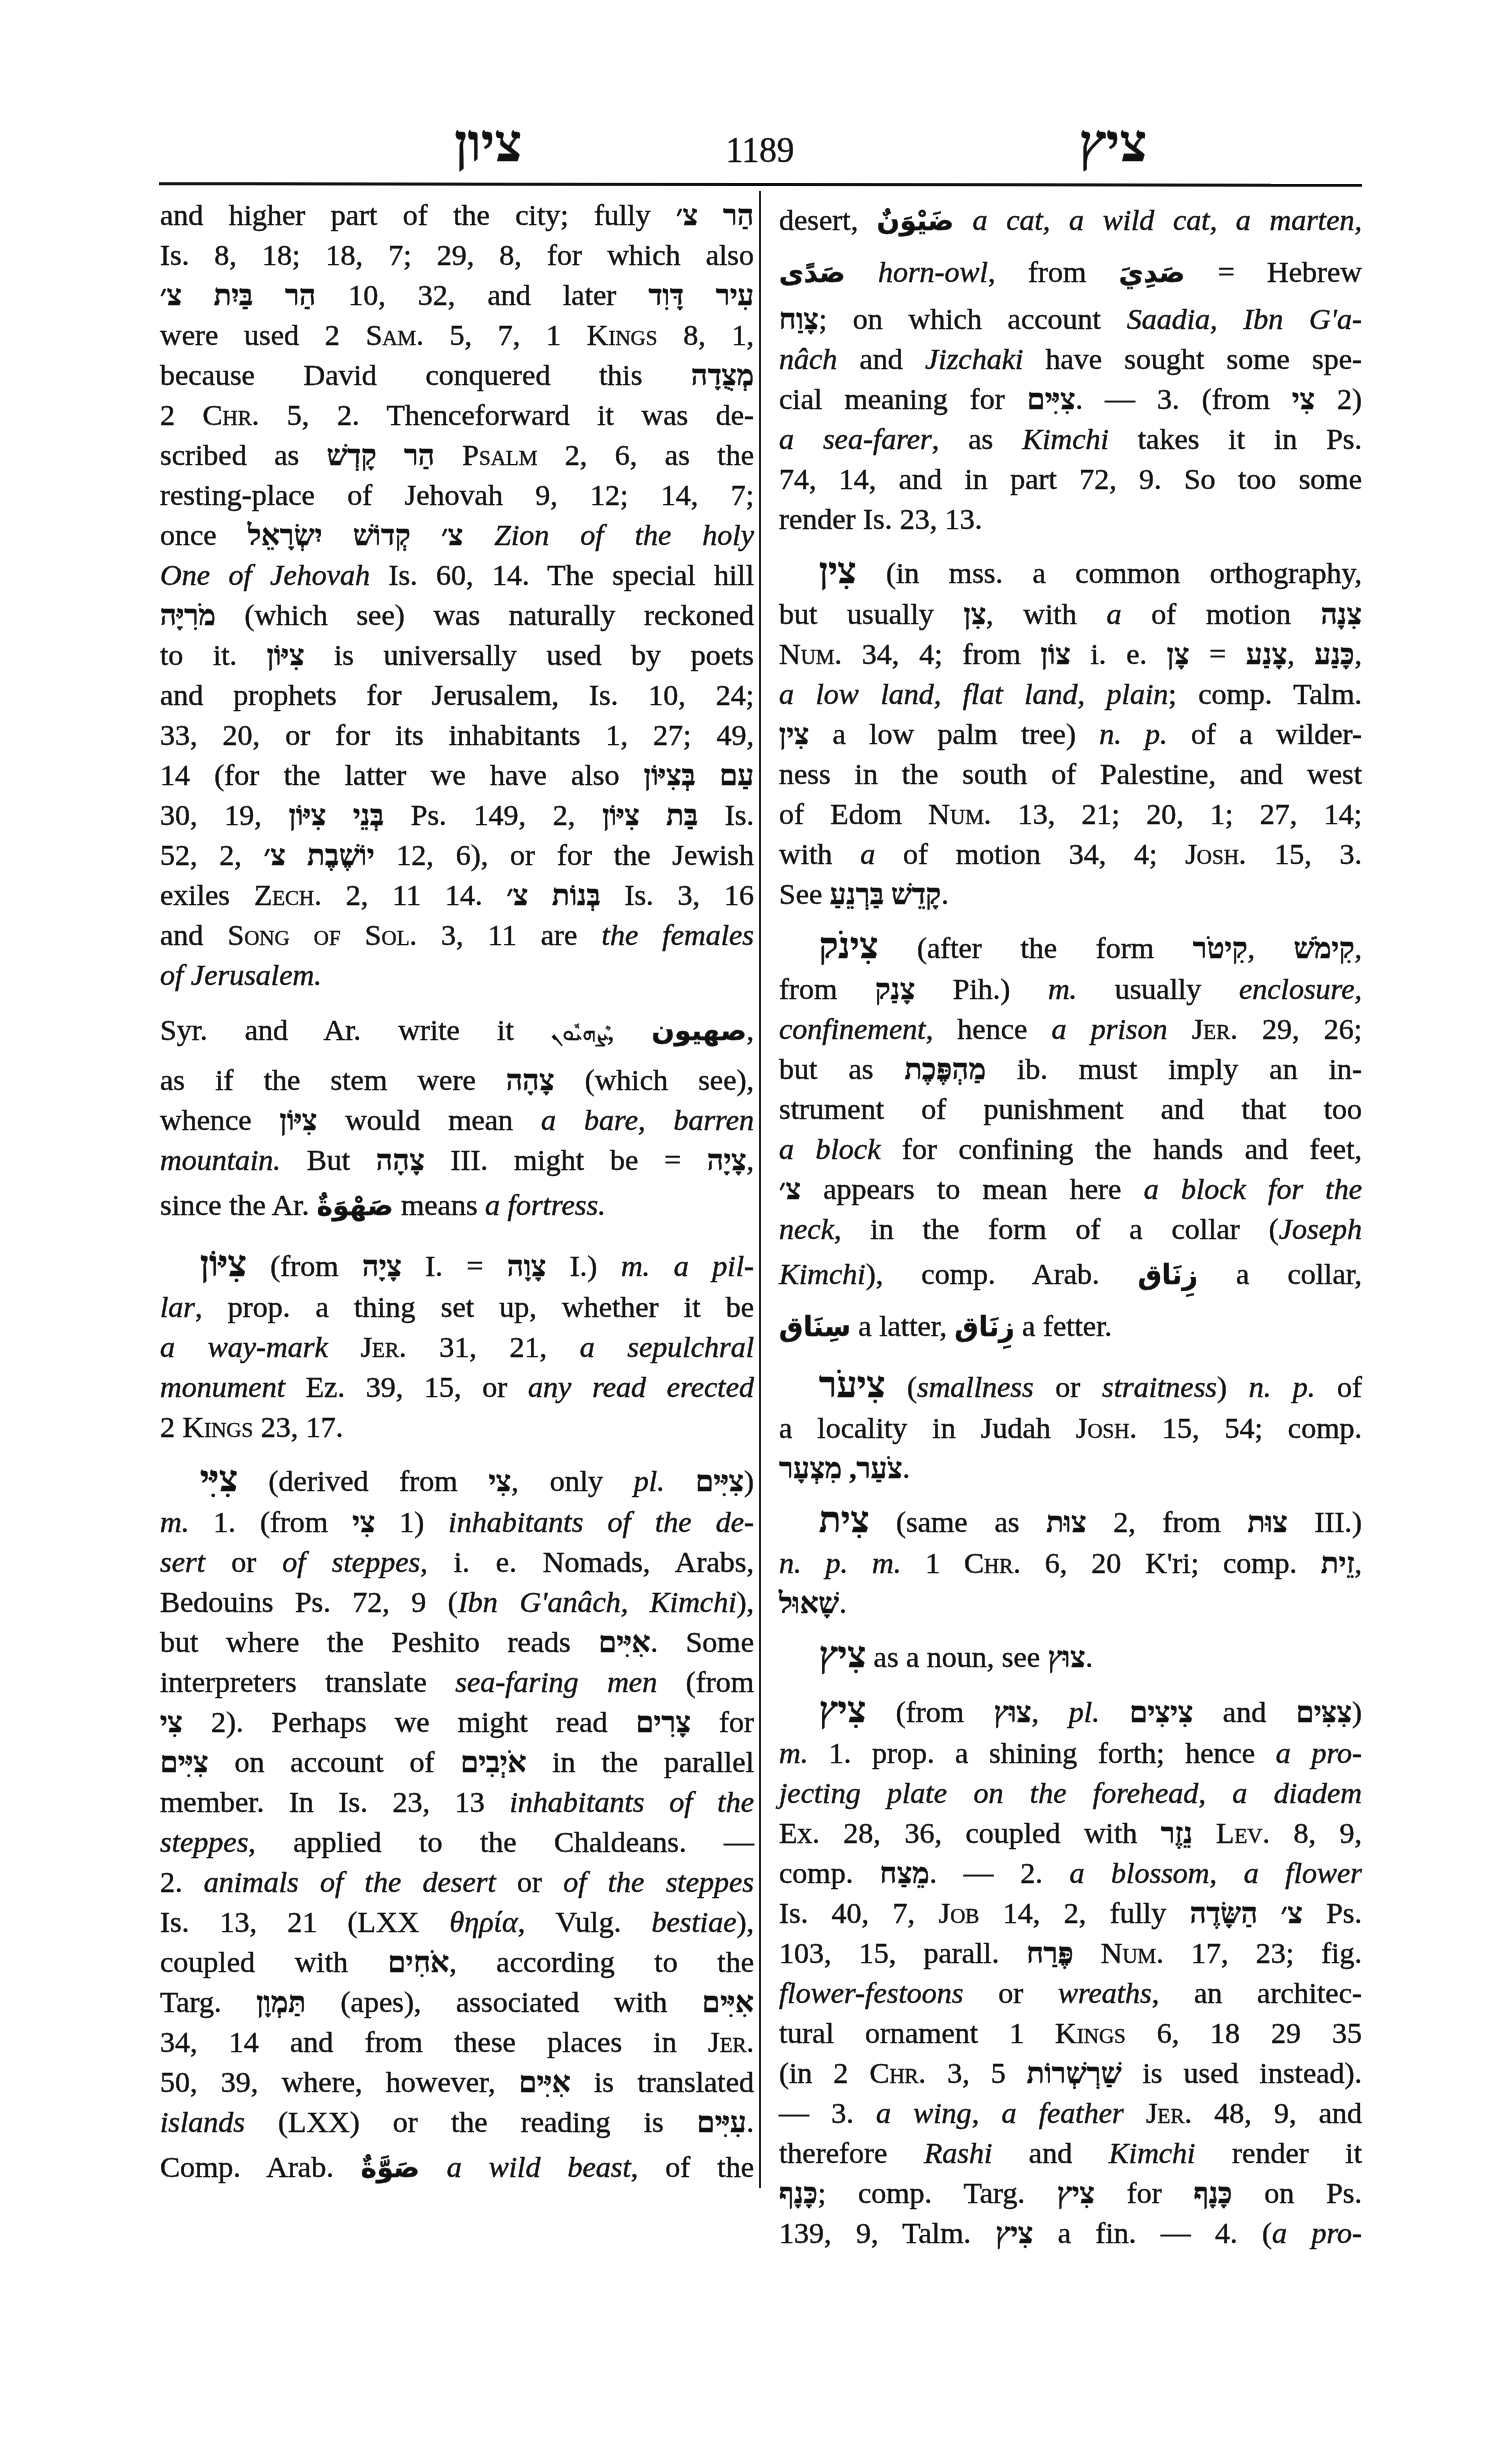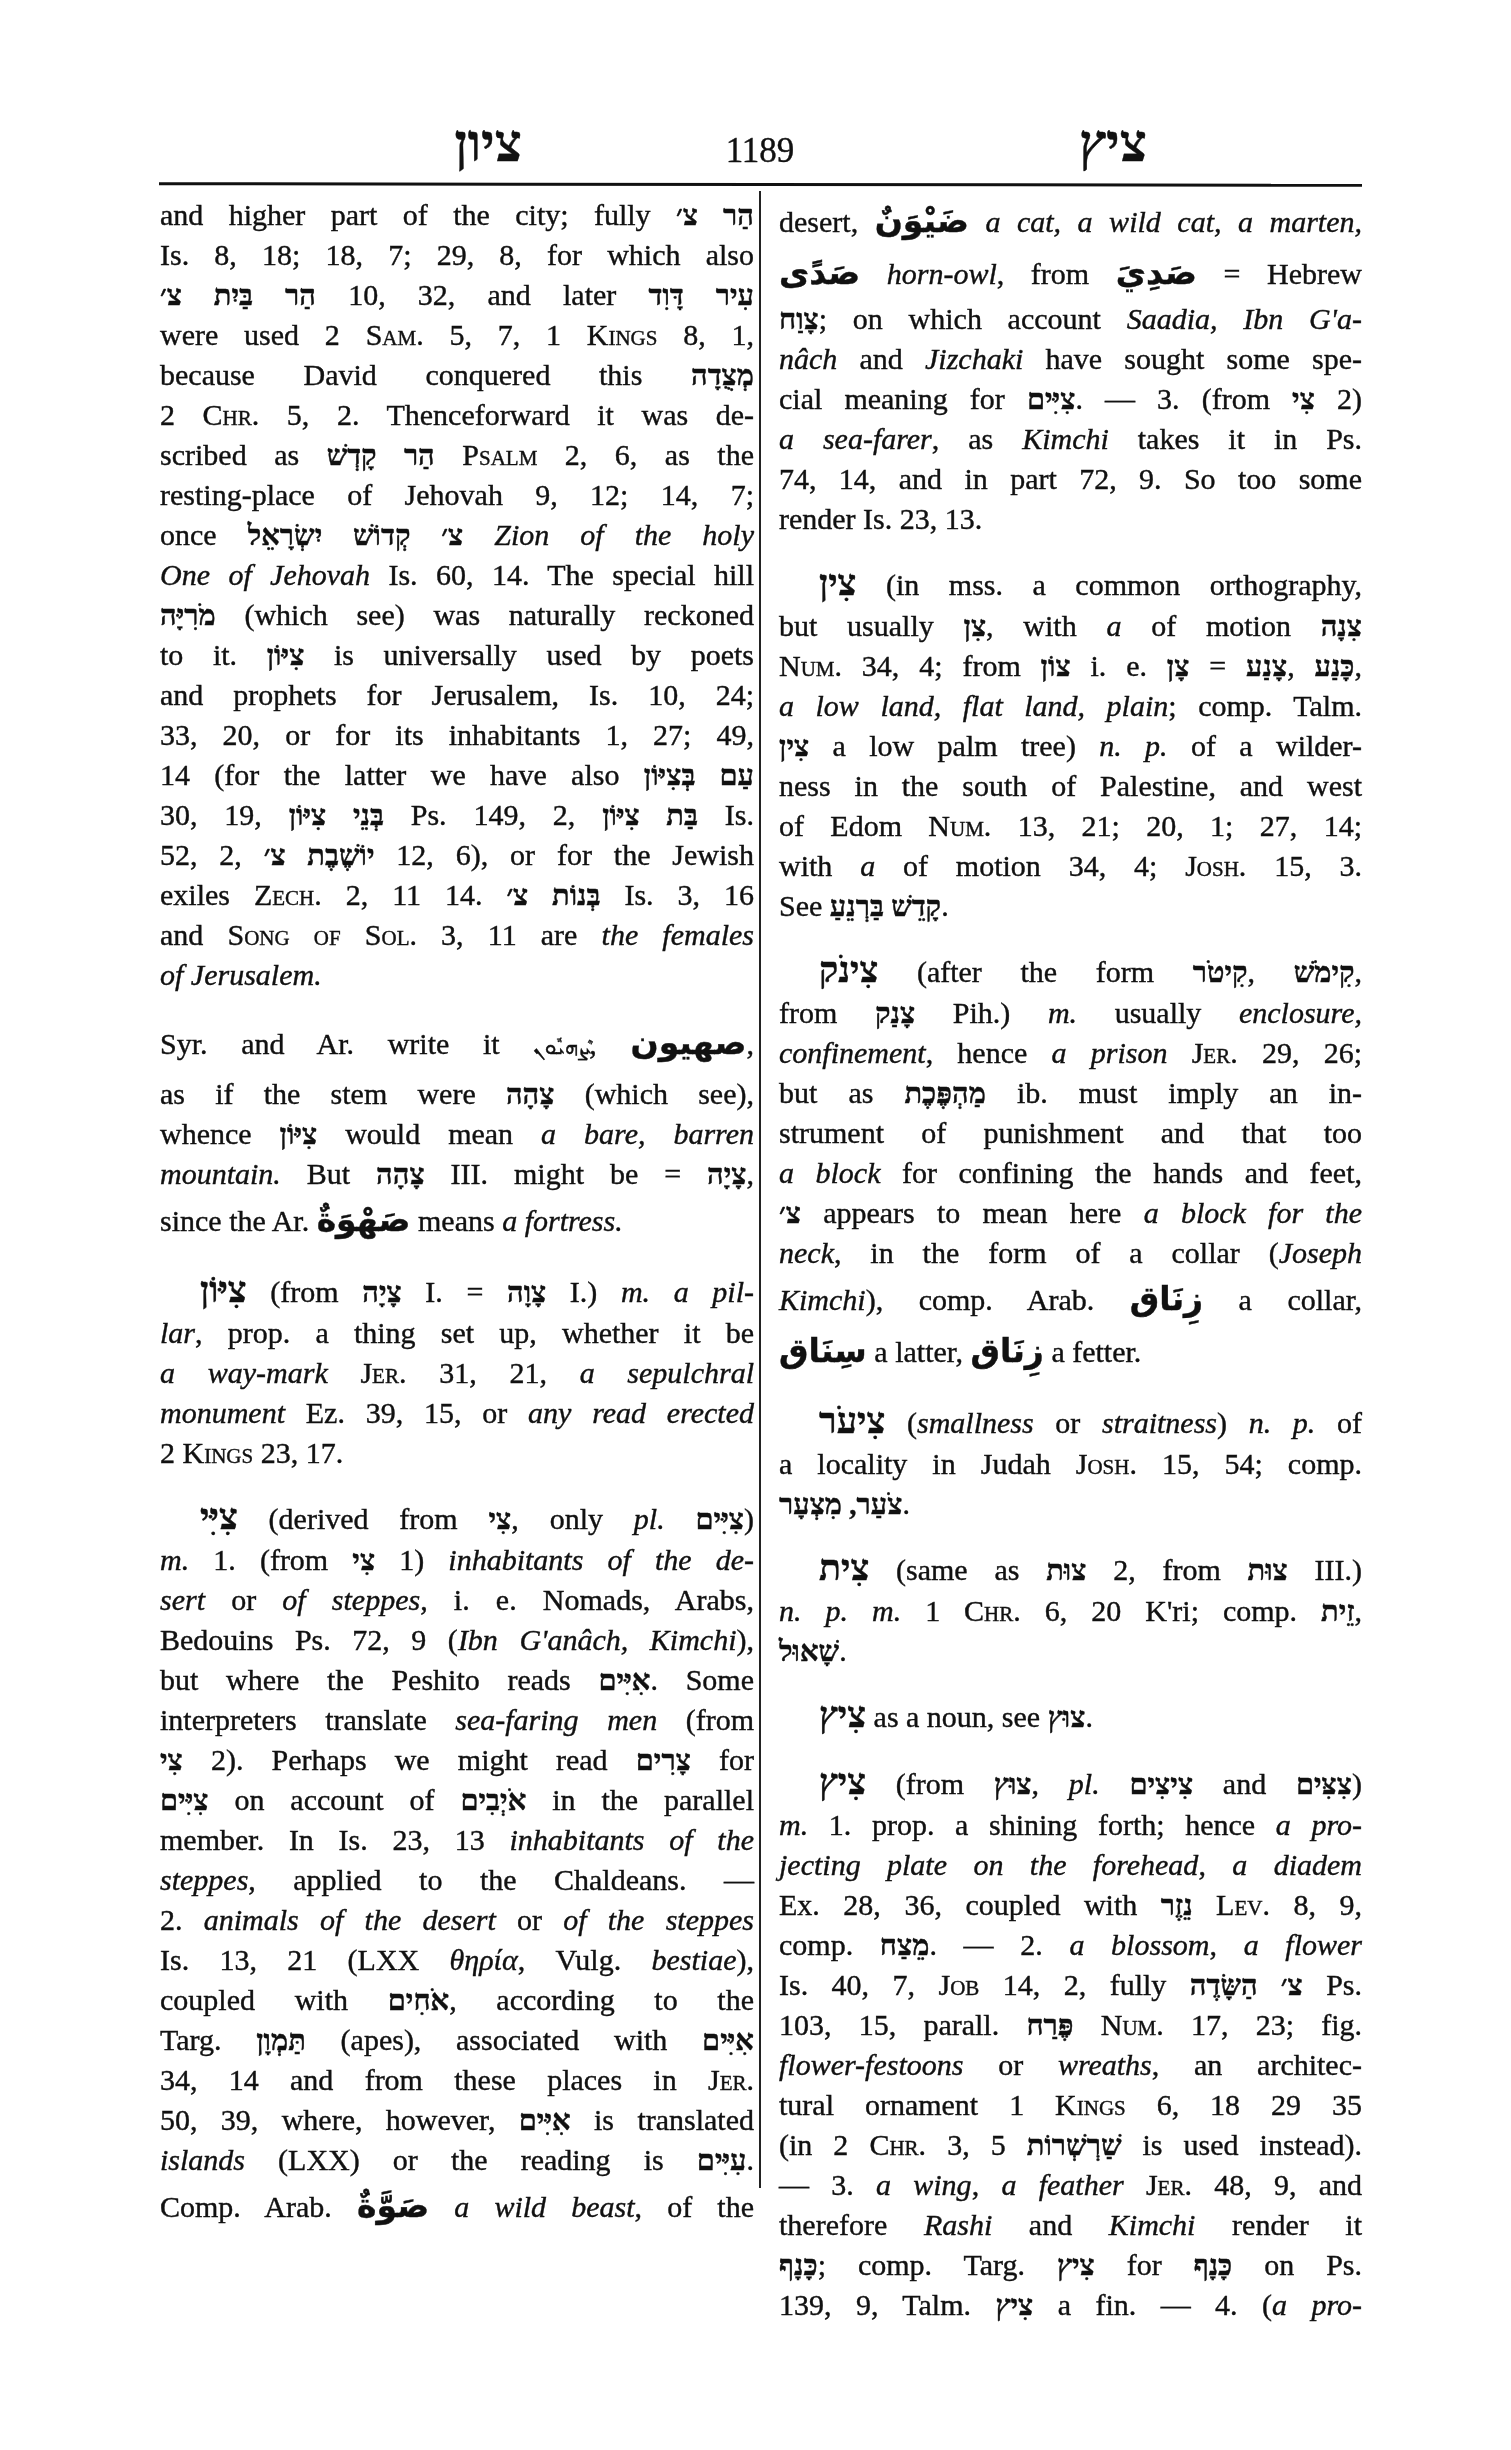--- a/index.html
+++ b/index.html
@@ -26,40 +26,40 @@
     position: absolute; left: 159px; top: 183px; width: 1203px; height: 2.7px;
     background: #111111; transform: rotate(0.08deg);
   }
   #col-divider {
     position: absolute; left: 759px; top: 191px; width: 1.8px; height: 1997px;
     background: #222222;
   }
   .column { position: absolute; top: 195px; }
   #col-left { left: 160px; width: 594px; }
   #col-right { left: 779px; width: 583px; }
-  .para:not(:first-child) { margin-top: 22px; }
+  .para:not(:first-child) { margin-top: 10px; }
   .line {
     font-size: 30px; line-height: 40px; direction: ltr;
     text-align: justify; text-align-last: justify;
   }
   .line.first { text-indent: 40px; }
   .line.last { text-align-last: left; }
   .it { font-style: italic; }
   .sc { font-variant: small-caps; }
   .he {
     font-family: "Liberation Serif", "DejaVu Sans", serif; font-weight: bold;
     font-size: 29px; direction: rtl; unicode-bidi: isolate;
   }
   .hw {
     font-family: "Liberation Serif", "DejaVu Sans", serif; font-weight: bold;
     font-size: 36px; line-height: 45px; direction: rtl; unicode-bidi: isolate;
   }
   .ar {
     font-family: "DejaVu Sans", sans-serif; font-weight: bold;
-    font-size: 33px; line-height: 52px; direction: rtl; unicode-bidi: isolate;
+    font-size: 27px; line-height: 52px; direction: rtl; unicode-bidi: isolate;
   }
   .sy {
     font-family: Liberation Mono, monospace; font-size: 21px; line-height: 50px;
     direction: rtl; unicode-bidi: isolate;
   }
 </style>
 </head>
 <body>
 
 <div id="page-header">

